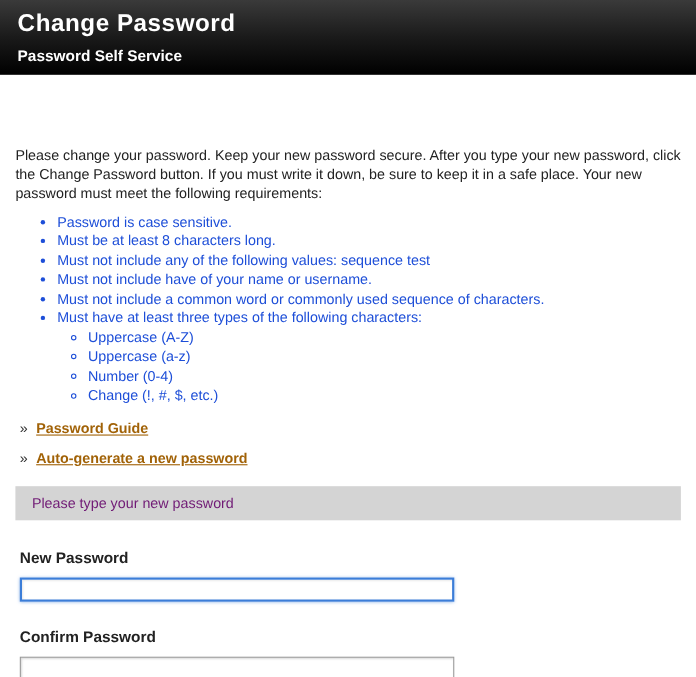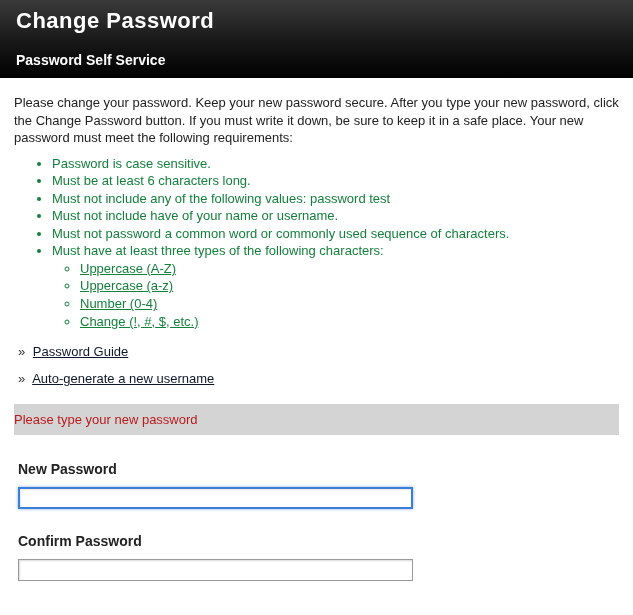--- a/index.html
+++ b/index.html
@@ -22,71 +22,71 @@
     .header h1 {
       font-family: "Trebuchet MS", "Lucida Grande", sans-serif;
       font-size: 22px;
       font-weight: bold;
       letter-spacing: 0.5px;
     }
     .header .subtitle {
       font-family: "Trebuchet MS", "Lucida Grande", sans-serif;
       font-size: 14px;
       font-weight: bold;
-      margin-top: 18px;
+      margin-top: 8px;
     }
     .content {
       padding: 16px 14px 20px 14px;
     }
     .intro {
       color: #222;
       line-height: 1.35;
       margin-bottom: 8px;
+      margin-top: 48px;
     }
     ul.reqs {
       margin-left: 38px;
       margin-top: 6px;
       margin-bottom: 14px;
     }
     ul.reqs li {
       line-height: 1.35;
-      color: #15803d;
+      color: #1d4ed8;
       list-style-type: disc;
     }
     ul.sub {
       margin-left: 28px;
-      text-decoration: underline;
     }
     ul.sub li {
       list-style-type: circle;
     }
     .links {
       margin-left: 4px;
       margin-bottom: 18px;
     }
     .link-row {
       margin-bottom: 12px;
       font-size: 13px;
       color: #333;
     }
     .link-row .raquo {
       font-weight: normal;
       margin-right: 4px;
     }
     .link-row a {
-      color: #0f172a;
-      font-weight: normal;
+      color: #a16207;
+      font-weight: bold;
       text-decoration: underline;
       cursor: pointer;
     }
     .prompt-bar {
       background: #d4d4d4;
-      padding: 8px 0;
+      padding: 8px 15px;
       font-size: 13px;
-      color: #b91c1c;
+      color: #701a75;
       margin-bottom: 26px;
     }
     .field {
       margin-bottom: 24px;
       margin-left: 4px;
     }
     .field label {
       display: block;
       font-family: "Trebuchet MS", "Lucida Grande", sans-serif;
       font-weight: bold;
@@ -133,43 +133,43 @@
   <h1>Change Password</h1>
   <div class="subtitle">Password Self Service</div>
 </div>
 
 <div class="content">
 
   <p class="intro">Please change your password. Keep your new password secure. After you type your new password, click the Change Password button. If you must write it down, be sure to keep it in a safe place. Your new password must meet the following requirements:</p>
 
   <ul class="reqs">
     <li>Password is case sensitive.</li>
-    <li>Must be at least 6 characters long.</li>
-    <li>Must not include any of the following values: password test</li>
+    <li>Must be at least 8 characters long.</li>
+    <li>Must not include any of the following values: sequence test</li>
     <li>Must not include have of your name or username.</li>
-    <li>Must not password a common word or commonly used sequence of characters.</li>
+    <li>Must not include a common word or commonly used sequence of characters.</li>
     <li>
       <span>Must have at least three types of the following characters:</span>
       <ul class="sub">
         <li>Uppercase (A-Z)</li>
         <li>Uppercase (a-z)</li>
         <li>Number (0-4)</li>
         <li>Change (!, #, $, etc.)</li>
       </ul>
     </li>
   </ul>
 
   <div class="links">
     <div class="link-row">
       <span class="raquo">»</span>
       <a>Password Guide</a>
     </div>
     <div class="link-row">
       <span class="raquo">»</span>
-      <a>Auto-generate a new username</a>
+      <a>Auto-generate a new password</a>
     </div>
   </div>
 
   <div class="prompt-bar">Please type your new password</div>
 
   <div class="field">
     <label>New Password</label>
     <input type="password" class="focused" style="">
   </div>
 

